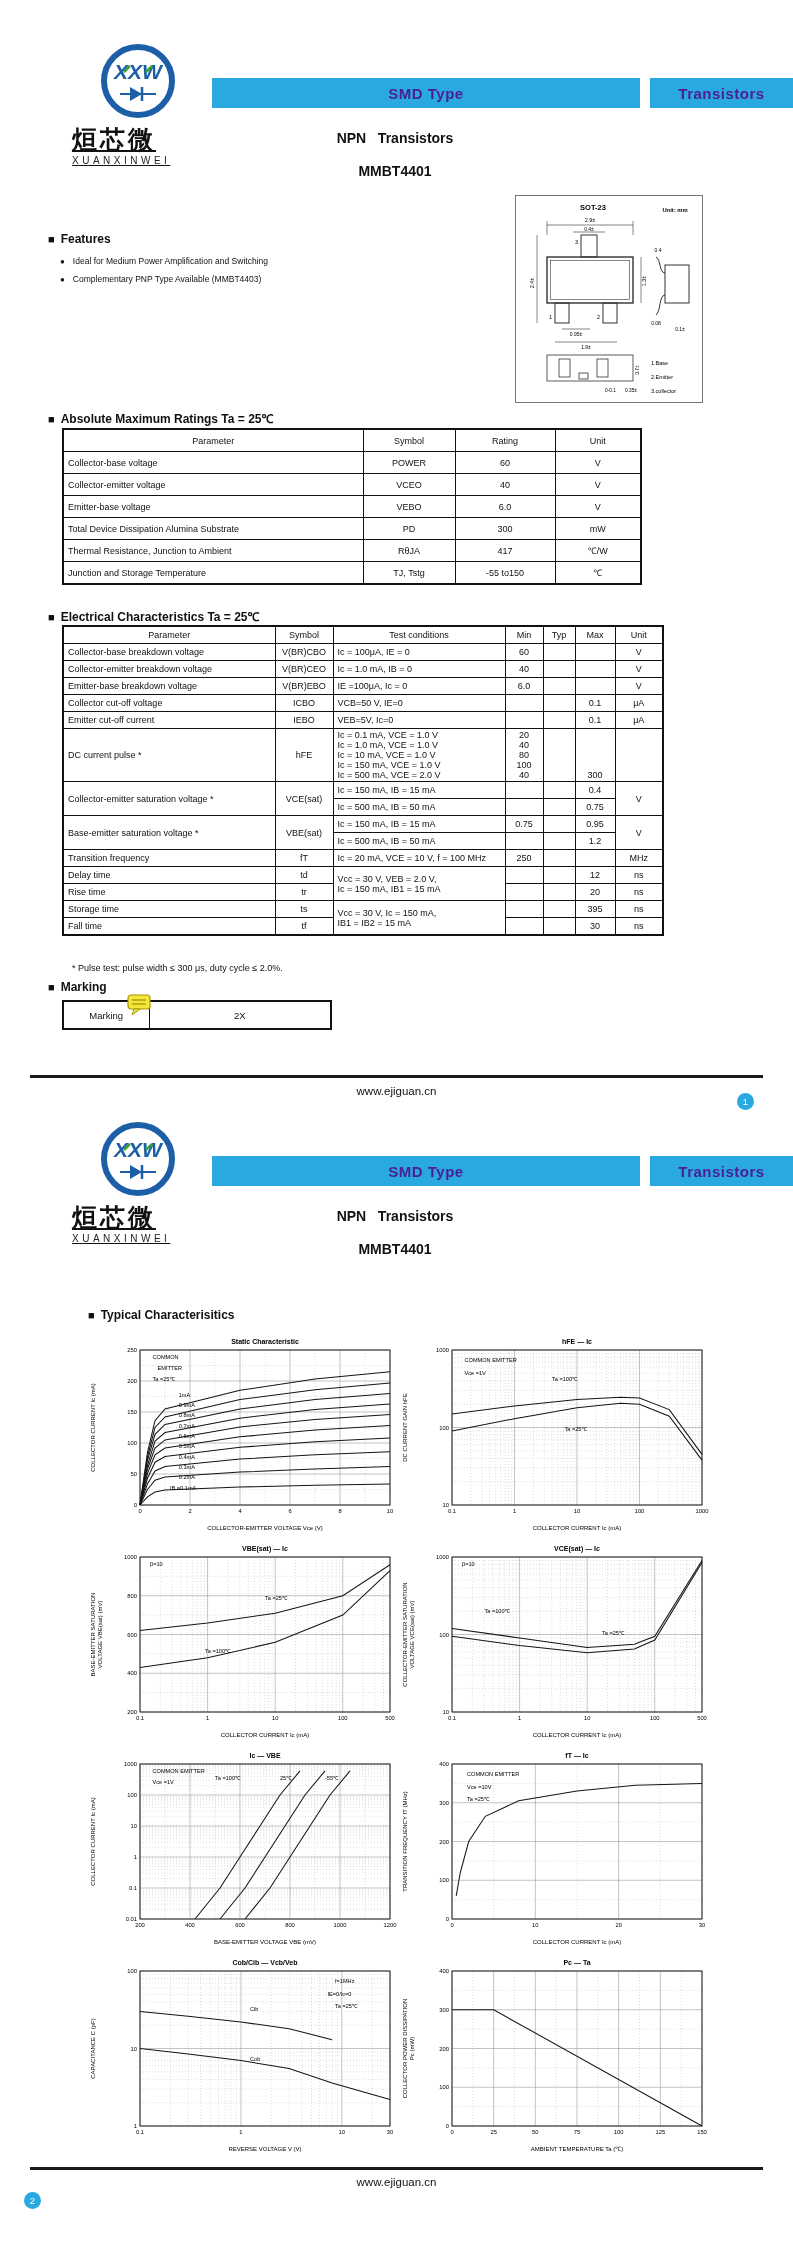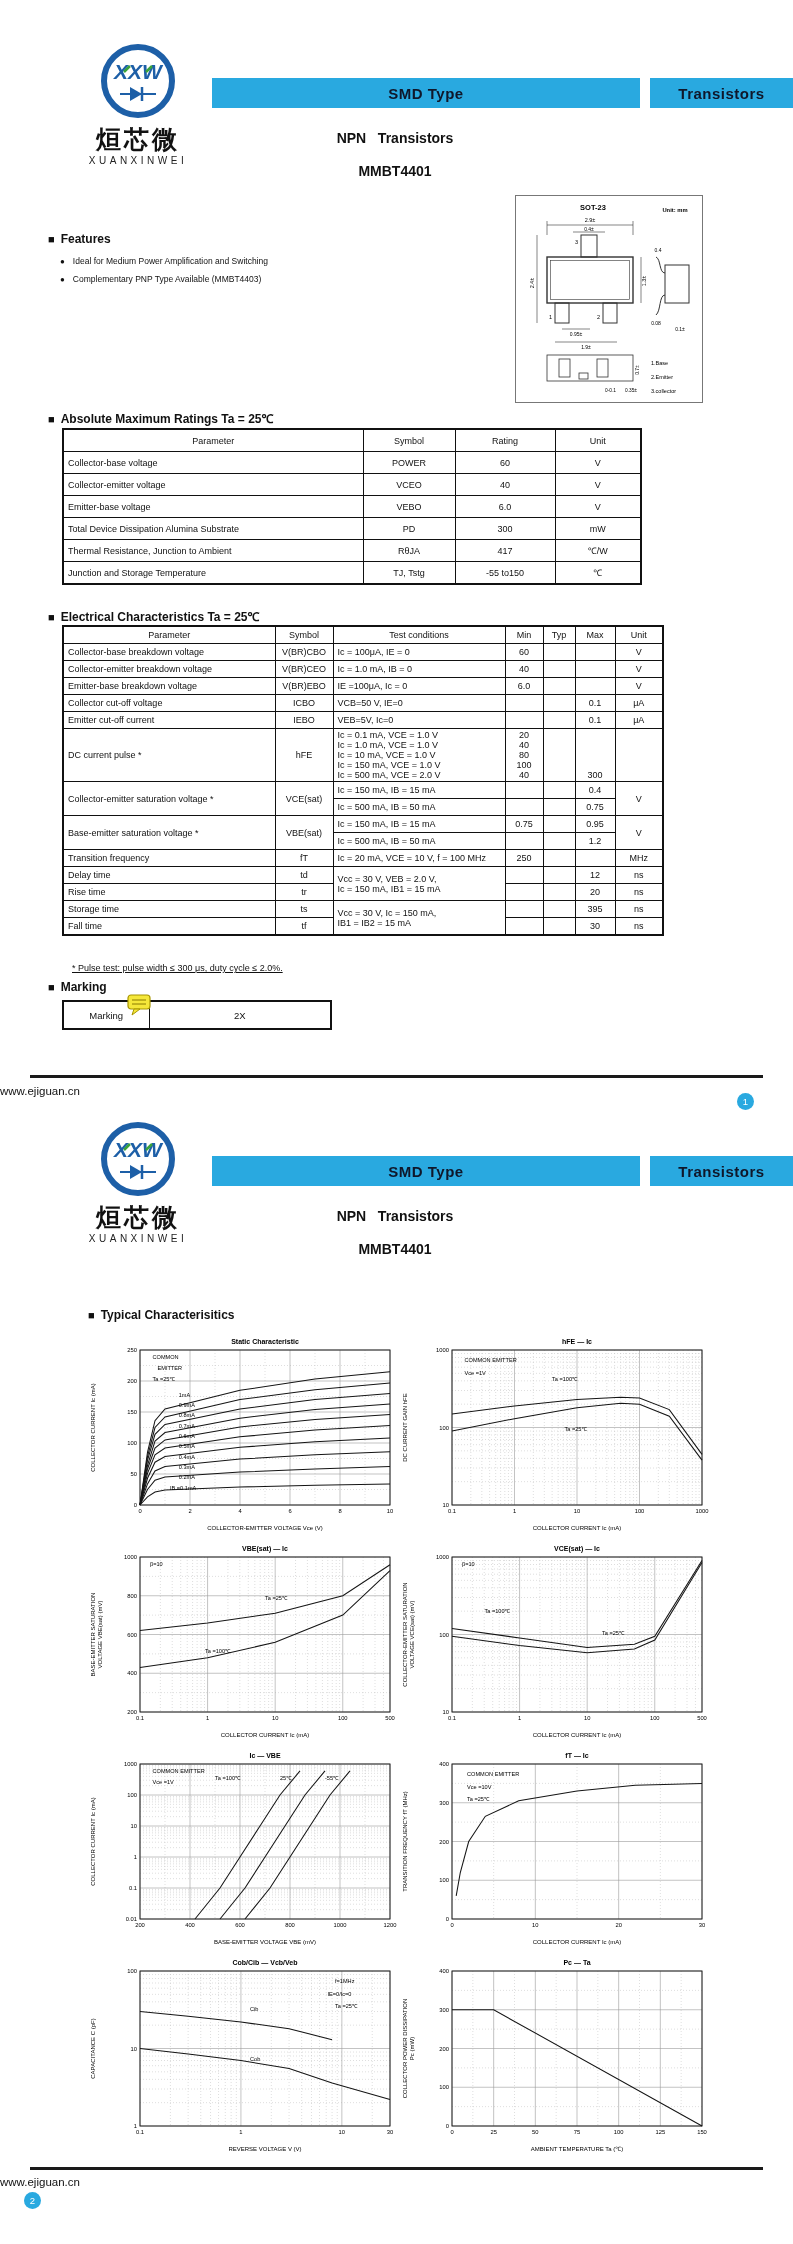--- a/index.html
+++ b/index.html
@@ -1,39 +1,39 @@
 <!DOCTYPE html>
 <html><head>
 <meta charset="utf-8">
 <style>
   html,body{margin:0;padding:0;background:#e8e8e8;}
   .sheet{position:relative;width:793px;height:2244px;background:#ffffff;margin:0 auto;
          font-family:"Liberation Sans",sans-serif;color:#111;overflow:hidden;}
   .abs{position:absolute;}
-  .band{background:#29a9e0;color:#0f172a;display:flex;align-items:center;justify-content:center;
+  .band{background:#29a9e0;color:#4c1d95;display:flex;align-items:center;justify-content:center;
         font-size:15px;font-weight:bold;letter-spacing:.5px;}
   .h-bold{font-weight:bold;text-align:center;font-size:14px;white-space:pre;}
   .sec-head{display:flex;align-items:center;gap:6px;font-size:12px;font-weight:bold;}
   .sec-head .sq{font-size:11px;}
   .feature{display:flex;align-items:center;gap:8px;font-size:8.5px;}
   .feature .dot{font-size:8px;}
   table.tbl{border-collapse:collapse;border:2px solid #111;table-layout:fixed;}
   table.tbl td,table.tbl th{border:1px solid #111;padding:1px 4px;font-weight:normal;
         font-size:9px;overflow:hidden;white-space:nowrap;}
   .amr td{height:19px;font-size:9.5px;}
   .ec td{height:14px;font-size:8.5px;}
   .c{text-align:center;}
   .cond{font-size:8px;}
-  .small-note{font-size:9px;text-decoration:underline;}
+  .small-note{font-size:9px;}
   .rule{background:#1a1a1a;height:3px;}
-  .url{width:793px;font-size:11.5px;}
+  .url{width:793px;text-align:center;font-size:11.5px;}
   .pagec{width:17px;height:17px;border-radius:50%;background:#29a9e0;color:#fff;font-size:9.5px;
          display:flex;align-items:center;justify-content:center;}
   .chart{width:312px;height:200px;}
-  .logo{width:132px;text-align:center;}
+  .logo{width:132px;text-decoration:underline;}
   .logo .cn{font-size:25px;font-weight:bold;letter-spacing:3px;line-height:1.1;}
   .logo .en{font-size:10px;letter-spacing:3.5px;color:#222;margin-top:1px;}
   svg text{font-family:"Liberation Sans",sans-serif;}
 </style>
 </head>
 <body>
 
 <div class="sheet">
 
   <div class="abs logo" style="left:72px;top:42px;">

